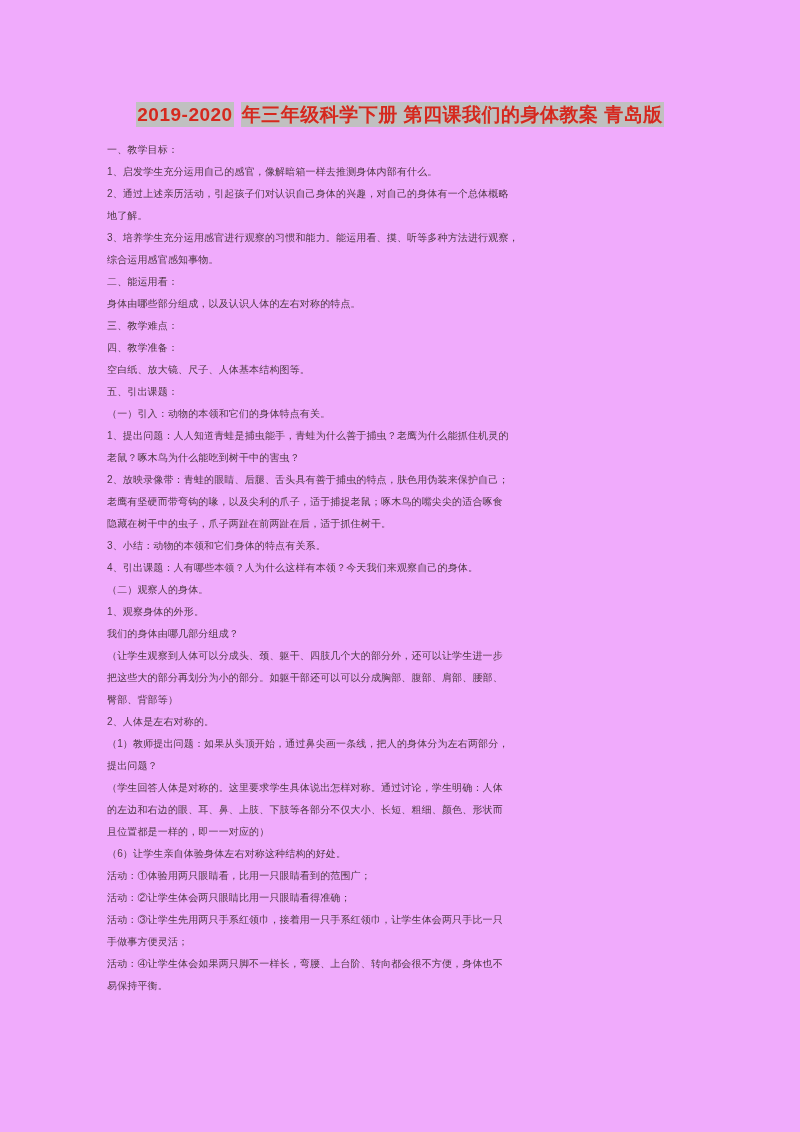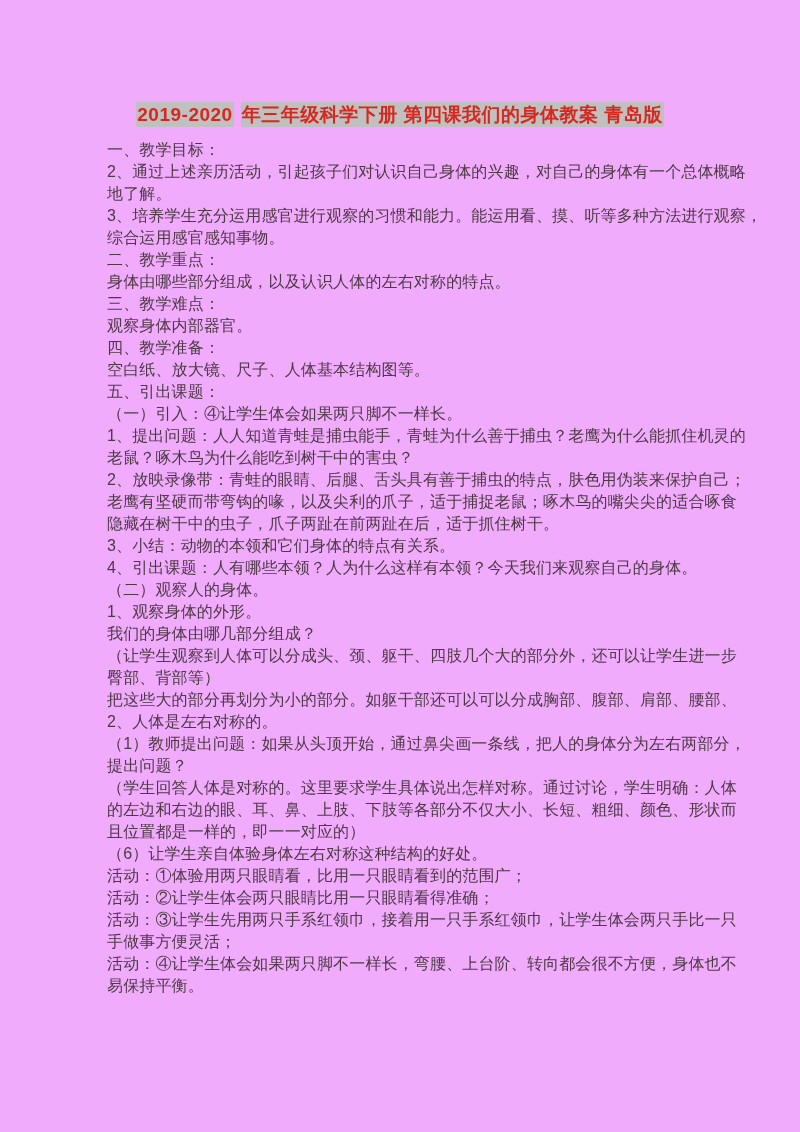--- a/index.html
+++ b/index.html
@@ -37,61 +37,61 @@
   }
   .doc-body {
     position: absolute;
     left: 107px;
     top: 139px;
     width: 596px;
   }
   .doc-line {
     height: 22px;
     line-height: 22px;
-    font-size: 16px;
+    font-size: 10px;
     color: #4e3945;
     letter-spacing: 0.15px;
     white-space: nowrap;
   }
 </style>
 </head>
 <body>
 
 <div class="page">
   <div class="doc-title">
     <span class="hl">2019-2020</span><span class="hl hl-2">年三年级科学下册 第四课我们的身体教案 青岛版</span>
   </div>
 
   <div class="doc-body">
       <div class="doc-line">一、教学目标：</div>
+      <div class="doc-line">1、启发学生充分运用自己的感官，像解暗箱一样去推测身体内部有什么。</div>
       <div class="doc-line">2、通过上述亲历活动，引起孩子们对认识自己身体的兴趣，对自己的身体有一个总体概略</div>
       <div class="doc-line">地了解。</div>
       <div class="doc-line">3、培养学生充分运用感官进行观察的习惯和能力。能运用看、摸、听等多种方法进行观察，</div>
       <div class="doc-line">综合运用感官感知事物。</div>
-      <div class="doc-line">二、教学重点：</div>
+      <div class="doc-line">二、能运用看：</div>
       <div class="doc-line">身体由哪些部分组成，以及认识人体的左右对称的特点。</div>
       <div class="doc-line">三、教学难点：</div>
-      <div class="doc-line">观察身体内部器官。</div>
       <div class="doc-line">四、教学准备：</div>
       <div class="doc-line">空白纸、放大镜、尺子、人体基本结构图等。</div>
       <div class="doc-line">五、引出课题：</div>
-      <div class="doc-line">（一）引入：④让学生体会如果两只脚不一样长。</div>
+      <div class="doc-line">（一）引入：动物的本领和它们的身体特点有关。</div>
       <div class="doc-line">1、提出问题：人人知道青蛙是捕虫能手，青蛙为什么善于捕虫？老鹰为什么能抓住机灵的</div>
       <div class="doc-line">老鼠？啄木鸟为什么能吃到树干中的害虫？</div>
       <div class="doc-line">2、放映录像带：青蛙的眼睛、后腿、舌头具有善于捕虫的特点，肤色用伪装来保护自己；</div>
       <div class="doc-line">老鹰有坚硬而带弯钩的喙，以及尖利的爪子，适于捕捉老鼠；啄木鸟的嘴尖尖的适合啄食</div>
       <div class="doc-line">隐藏在树干中的虫子，爪子两趾在前两趾在后，适于抓住树干。</div>
       <div class="doc-line">3、小结：动物的本领和它们身体的特点有关系。</div>
       <div class="doc-line">4、引出课题：人有哪些本领？人为什么这样有本领？今天我们来观察自己的身体。</div>
       <div class="doc-line">（二）观察人的身体。</div>
       <div class="doc-line">1、观察身体的外形。</div>
       <div class="doc-line">我们的身体由哪几部分组成？</div>
       <div class="doc-line">（让学生观察到人体可以分成头、颈、躯干、四肢几个大的部分外，还可以让学生进一步</div>
+      <div class="doc-line">把这些大的部分再划分为小的部分。如躯干部还可以可以分成胸部、腹部、肩部、腰部、</div>
       <div class="doc-line">臀部、背部等）</div>
-      <div class="doc-line">把这些大的部分再划分为小的部分。如躯干部还可以可以分成胸部、腹部、肩部、腰部、</div>
       <div class="doc-line">2、人体是左右对称的。</div>
       <div class="doc-line">（1）教师提出问题：如果从头顶开始，通过鼻尖画一条线，把人的身体分为左右两部分，</div>
       <div class="doc-line">提出问题？</div>
       <div class="doc-line">（学生回答人体是对称的。这里要求学生具体说出怎样对称。通过讨论，学生明确：人体</div>
       <div class="doc-line">的左边和右边的眼、耳、鼻、上肢、下肢等各部分不仅大小、长短、粗细、颜色、形状而</div>
       <div class="doc-line">且位置都是一样的，即一一对应的）</div>
       <div class="doc-line">（6）让学生亲自体验身体左右对称这种结构的好处。</div>
       <div class="doc-line">活动：①体验用两只眼睛看，比用一只眼睛看到的范围广；</div>
       <div class="doc-line">活动：②让学生体会两只眼睛比用一只眼睛看得准确；</div>
       <div class="doc-line">活动：③让学生先用两只手系红领巾，接着用一只手系红领巾，让学生体会两只手比一只</div>

